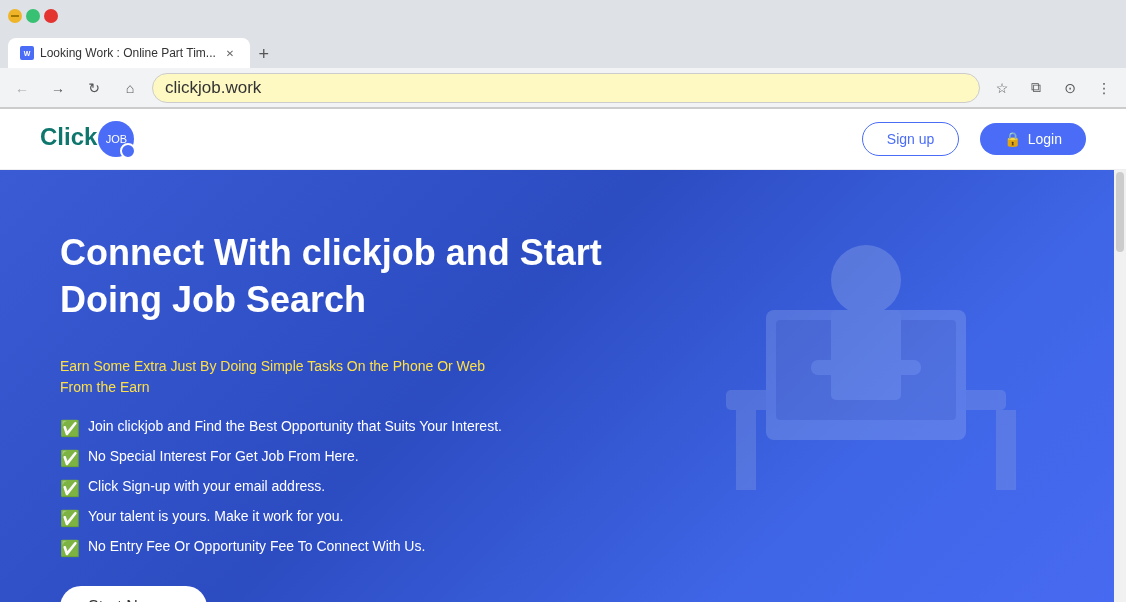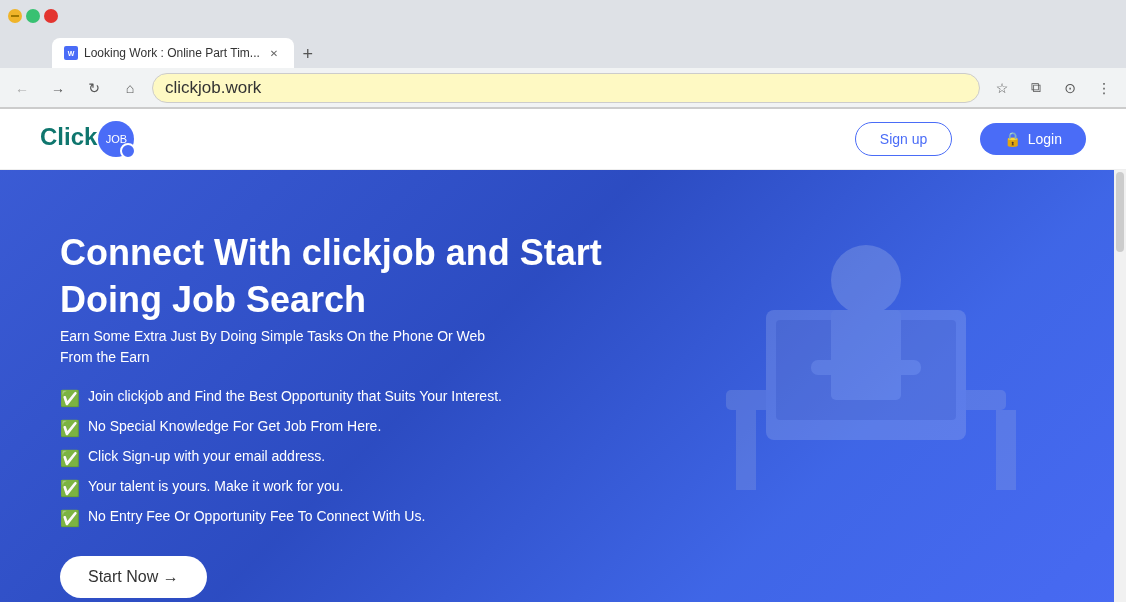--- a/index.html
+++ b/index.html
@@ -43,21 +43,20 @@
       display: flex;
       align-items: center;
       gap: 6px;
       background: #fff;
       border-radius: 8px 8px 0 0;
       padding: 6px 12px;
       font-size: 12px;
       color: #333;
       min-width: 180px;
       height: 30px;
-      margin-left: 44px;
     }
     .tab-favicon {
       width: 14px; height: 14px;
       border-radius: 2px;
       background: #4a6cf7;
       display: flex; align-items: center; justify-content: center;
       color: #fff; font-size: 8px; font-weight: bold;
     }
     .tab-label { flex: 1; overflow: hidden; text-overflow: ellipsis; white-space: nowrap; }
     .tab-close {
@@ -151,21 +150,21 @@
       content: '';
       position: absolute;
       bottom: -2px; right: -2px;
       width: 12px; height: 12px;
       background: #4a6cf7;
       border-radius: 50%;
       border: 2px solid #fff;
     }
     .nav-buttons {
       display: flex;
-      gap: 28px;
+      gap: 21px;
       align-items: center;
     }
     .btn-signup {
       padding: 8px 24px;
       border: 1px solid #4a6cf7;
       background: transparent;
       color: #4a6cf7;
       border-radius: 20px;
       font-size: 14px;
       cursor: pointer;
@@ -202,29 +201,29 @@
     .hero-content {
       position: relative;
       z-index: 1;
       max-width: 580px;
     }
     .hero-title {
       font-size: 36px;
       font-weight: bold;
       color: #fff;
       line-height: 1.3;
-      margin-bottom: 2px;
+      margin-bottom: 32px;
     }
     .hero-subtitle {
       font-size: 14px;
       color: #a8d5a2;
       margin-bottom: 20px;
       line-height: 1.5;
     }
-    .hero-subtitle-green { color: #ffffff; }
+    .hero-subtitle-green { color: #fde047; }
     .hero-features {
       list-style: none;
       margin-bottom: 28px;
     }
     .hero-features li {
       display: flex;
       align-items: flex-start;
       gap: 8px;
       color: #fff;
       font-size: 14px;
@@ -352,21 +351,21 @@
         <span class="hero-subtitle-green">Earn Some Extra Just By Doing Simple Tasks On the Phone Or Web</span><br>
         <span class="hero-subtitle-green">From the Earn</span>
       </p>
       <ul class="hero-features">
         <li>
           <span class="check-icon">✅</span>
           <span>Join clickjob and Find the Best Opportunity that Suits Your Interest.</span>
         </li>
         <li>
           <span class="check-icon">✅</span>
-          <span>No Special Knowledge For Get Job From Here.</span>
+          <span>No Special Interest For Get Job From Here.</span>
         </li>
         <li>
           <span class="check-icon">✅</span>
           <span>Click Sign-up with your email address.</span>
         </li>
         <li>
           <span class="check-icon">✅</span>
           <span>Your talent is yours. Make it work for you.</span>
         </li>
         <li>

